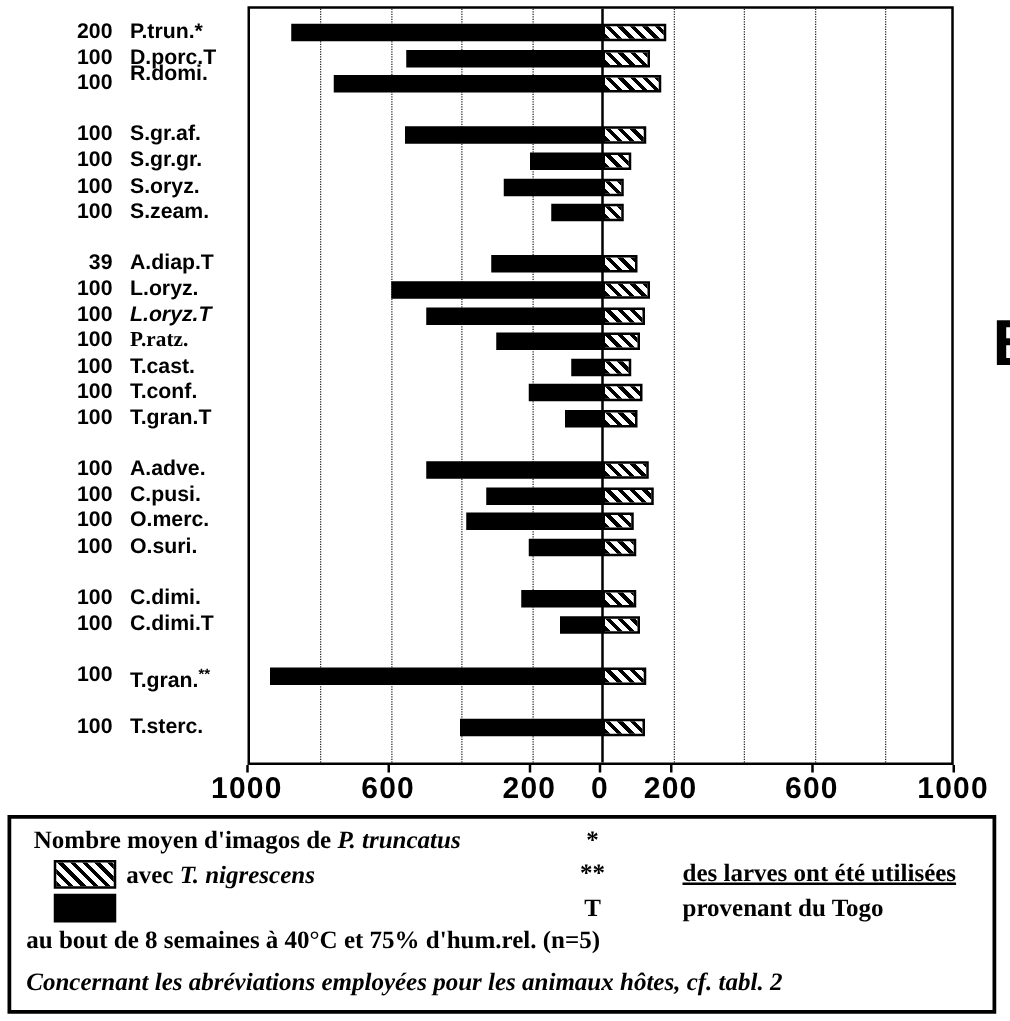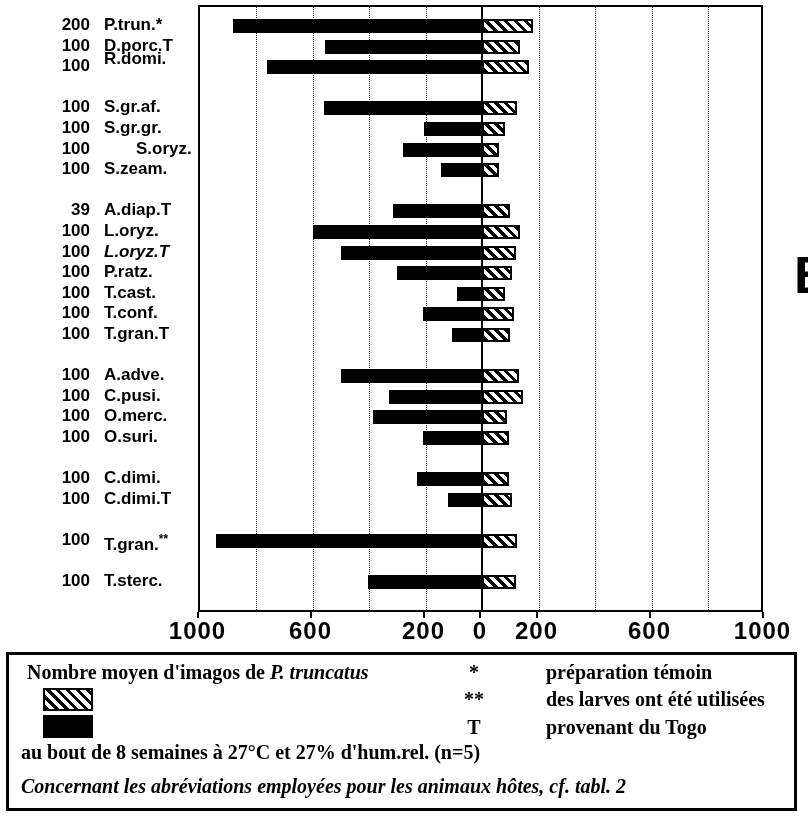--- a/index.html
+++ b/index.html
@@ -66,31 +66,31 @@
       <div class="row-name" style="top: 16px;">P.trun.*</div>
       <div class="row-count" style="top: 36.6px;">100</div>
       <div class="row-name" style="top: 36.6px;">D.porc.T</div>
       <div class="row-count" style="top: 57.2px;">100</div>
       <div class="row-name" style="top: 50px;">R.domi.</div>
       <div class="row-count" style="top: 98.4px;">100</div>
       <div class="row-name" style="top: 98.4px;">S.gr.af.</div>
       <div class="row-count" style="top: 119px;">100</div>
       <div class="row-name" style="top: 119px;">S.gr.gr.</div>
       <div class="row-count" style="top: 139.6px;">100</div>
-      <div class="row-name" style="top: 139.6px; margin-left: 32px;">S.oryz.</div>
+      <div class="row-name" style="top: 139.6px;">S.oryz.</div>
       <div class="row-count" style="top: 160.2px;">100</div>
       <div class="row-name" style="top: 160.2px;">S.zeam.</div>
       <div class="row-count" style="top: 201.4px;">39</div>
       <div class="row-name" style="top: 201.4px;">A.diap.T</div>
       <div class="row-count" style="top: 222px;">100</div>
       <div class="row-name" style="top: 222px;">L.oryz.</div>
       <div class="row-count" style="top: 242.6px;">100</div>
       <div class="row-name" style="top: 242.6px; font-style: italic;">L.oryz.T</div>
       <div class="row-count" style="top: 263.2px;">100</div>
-      <div class="row-name" style="top: 263.2px;">P.ratz.</div>
+      <div class="row-name" style="top: 263.2px; font-family: Liberation Serif, serif;">P.ratz.</div>
       <div class="row-count" style="top: 283.8px;">100</div>
       <div class="row-name" style="top: 283.8px;">T.cast.</div>
       <div class="row-count" style="top: 304.4px;">100</div>
       <div class="row-name" style="top: 304.4px;">T.conf.</div>
       <div class="row-count" style="top: 325px;">100</div>
       <div class="row-name" style="top: 325px;">T.gran.T</div>
       <div class="row-count" style="top: 366.2px;">100</div>
       <div class="row-name" style="top: 366.2px;">A.adve.</div>
       <div class="row-count" style="top: 386.8px;">100</div>
       <div class="row-name" style="top: 386.8px;">C.pusi.</div>
@@ -185,27 +185,29 @@
       <div class="x-tick" style="left: 761.5px;"></div>
       <div class="x-label" style="left: 762.5px;">1000</div>
     </div>
 
   <div id="legend-box">
     <div class="lg" style="left:18px;top:6px;">
       <span>Nombre moyen d'imagos de </span><span class="italic">P. truncatus</span>
     </div>
 
     <div id="swatch-hatched"></div>
+    <div class="lg" style="left:92px;top:34px;">
+      <span>avec </span><span class="italic">T. nigrescens</span>
+    </div>
 
     <div id="swatch-black"></div>
 
-    <div class="lg" style="left:12px;top:86px;">au bout de 8 semaines à 27°C et 27% d'hum.rel. (n=5)</div>
+    <div class="lg" style="left:12px;top:86px;">au bout de 8 semaines à 40°C et 75% d'hum.rel. (n=5)</div>
 
     <div class="sym" style="top:6px;">*</div>
-    <div class="sym-meaning lg" style="top:6px;">préparation témoin</div>
     <div class="sym" style="top:33px;">**</div>
-    <div class="sym-meaning lg" style="top:33px;">des larves ont été utilisées</div>
+    <div class="sym-meaning lg" style="top:33px;text-decoration:underline;">des larves ont été utilisées</div>
     <div class="sym" style="top:61px;">T</div>
     <div class="sym-meaning lg" style="top:61px;">provenant du Togo</div>
 
     <div class="lg" style="left:12px;top:120px;font-style:italic;">Concernant les abréviations employées pour les animaux hôtes, cf. tabl. 2</div>
   </div>
 </div>
 
 </body></html>

